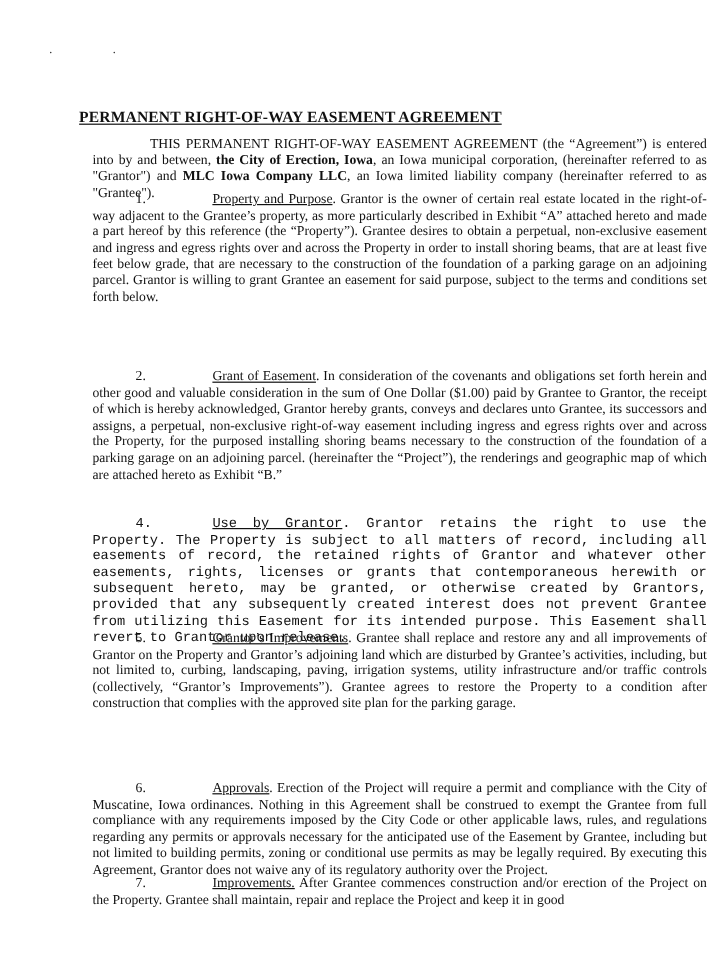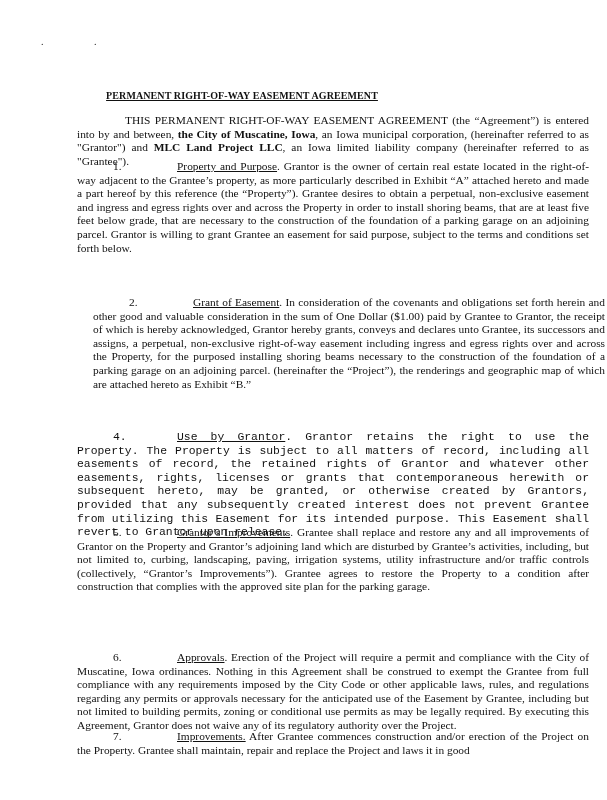--- a/index.html
+++ b/index.html
@@ -1,59 +1,59 @@
 <!DOCTYPE html>
 <html><head>
 <meta charset="utf-8">
 <style>
   html, body { margin: 0; padding: 0; background: #ffffff; }
   body { width: 607px; height: 800px; position: relative; overflow: hidden;
          font-family: "Liberation Serif", "DejaVu Serif", serif; color: #111; }
   .page { position: absolute; left: 0; top: 0; width: 607px; height: 800px; background: #fff; }
   .dots { position: absolute; top: 36px; left: 41px; font-size: 10px; letter-spacing: 24px; color: #222; }
   .title { position: absolute; top: 90px; left: 0; width: 484px; text-align: center;
-           font-weight: bold; font-size: 10px; text-decoration: underline; letter-spacing: 0.1px; }
+           font-weight: bold; font-size: 13px; text-decoration: underline; letter-spacing: 0.1px; }
   .block { position: absolute; left: 77px; width: 512px; font-size: 11.4px; line-height: 13.6px;
            text-align: justify; }
   .block p { margin: 0; }
   .indent { display: inline-block; width: 48px; }
   .num { display: inline-block; width: 64px; padding-left: 36px; box-sizing: content-box; }
   .heading { text-decoration: underline; }
   b { font-weight: bold; }
 </style>
 </head>
 <body>
 
 <div class="page">
 
   <div class="dots">. .</div>
 
   <div class="title">PERMANENT RIGHT-OF-WAY EASEMENT AGREEMENT</div>
 
   <div class="block" style="top:114px;">
-    <p><span class="indent"></span><span>THIS PERMANENT RIGHT-OF-WAY EASEMENT AGREEMENT (the “Agreement”) is entered into by and between, </span><b>the City of Muscatine, Iowa</b><span>, an Iowa municipal corporation, (hereinafter referred to as "Grantor") and </span><b>MLC Land Project LLC</b><span>, an Iowa limited liability company (hereinafter referred to as "Grantee").</span></p>
+    <p><span class="indent"></span><span>THIS PERMANENT RIGHT-OF-WAY EASEMENT AGREEMENT (the “Agreement”) is entered into by and between, </span><b>the City of Erection, Iowa</b><span>, an Iowa municipal corporation, (hereinafter referred to as "Grantor") and </span><b>MLC Iowa Company LLC</b><span>, an Iowa limited liability company (hereinafter referred to as "Grantee").</span></p>
   </div>
 
   <div class="block" style="top:160px;">
     <p><span class="num">1.</span><span class="heading">Property and Purpose</span><span>.  Grantor is the owner of certain real estate located in the right-of-way adjacent to the Grantee’s property, as more particularly described in Exhibit “A” attached hereto and made a part hereof by this reference (the “Property”). Grantee desires to obtain a perpetual, non-exclusive easement and ingress and egress rights over and across the Property in order to install shoring beams, that are at least five feet below grade, that are necessary to the construction of the foundation of a parking garage on an adjoining parcel. Grantor is willing to grant Grantee an easement for said purpose, subject to the terms and conditions set forth below.</span></p>
   </div>
 
-  <div class="block" style="top:296px;margin-left:16px;">
+  <div class="block" style="top:308px;">
     <p><span class="num">2.</span><span class="heading">Grant of Easement</span><span>.  In consideration of the covenants and obligations set forth herein and other good and valuable consideration in the sum of One Dollar ($1.00) paid by Grantee to Grantor, the receipt of which is hereby acknowledged, Grantor hereby grants, conveys and declares unto Grantee, its successors and assigns, a perpetual, non-exclusive right-of-way easement including ingress and egress rights over and across the Property, for the purposed installing shoring beams necessary to the construction of the foundation of a parking garage on an adjoining parcel.  (hereinafter the “Project”), the renderings and geographic map of which are attached hereto as Exhibit “B.”</span></p>
   </div>
 
   <div class="block" style="top:431px;font-family:Liberation Mono, monospace;">
     <p><span class="num">4.</span><span class="heading">Use by Grantor</span><span>.  Grantor retains the right to use the Property. The Property is subject to all matters of record, including all easements of record, the retained rights of Grantor and whatever other easements, rights, licenses or grants that contemporaneous herewith or subsequent hereto, may be granted, or otherwise created by Grantors, provided that any subsequently created interest does not prevent Grantee from utilizing this Easement for its intended purpose. This Easement shall revert to Grantor upon release.</span></p>
   </div>
 
   <div class="block" style="top:526px;">
     <p><span class="num">5.</span><span class="heading">Grantor’s Improvements</span><span>.  Grantee shall replace and restore any and all improvements of Grantor on the Property and Grantor’s adjoining land which are disturbed by Grantee’s activities, including, but not limited to, curbing, landscaping, paving, irrigation systems, utility infrastructure and/or traffic controls (collectively, “Grantor’s Improvements”). Grantee agrees to restore the Property to a condition after construction that complies with the approved site plan for the parking garage.</span></p>
   </div>
 
   <div class="block" style="top:651px;">
     <p><span class="num">6.</span><span class="heading">Approvals</span><span>.  Erection of the Project will require a permit and compliance with the City of Muscatine, Iowa ordinances. Nothing in this Agreement shall be construed to exempt the Grantee from full compliance with any requirements imposed by the City Code or other applicable laws, rules, and regulations regarding any permits or approvals necessary for the anticipated use of the Easement by Grantee, including but not limited to building permits, zoning or conditional use permits as may be legally required. By executing this Agreement, Grantor does not waive any of its regulatory authority over the Project.</span></p>
   </div>
 
   <div class="block" style="top:730px;">
-    <p><span class="num">7.</span><span class="heading">Improvements.</span><span>  After Grantee commences construction and/or erection of the Project on the Property. Grantee shall maintain, repair and replace the Project and laws it in good</span></p>
+    <p><span class="num">7.</span><span class="heading">Improvements.</span><span>  After Grantee commences construction and/or erection of the Project on the Property. Grantee shall maintain, repair and replace the Project and keep it in good</span></p>
   </div>
 
 </div>
 
 </body></html>

